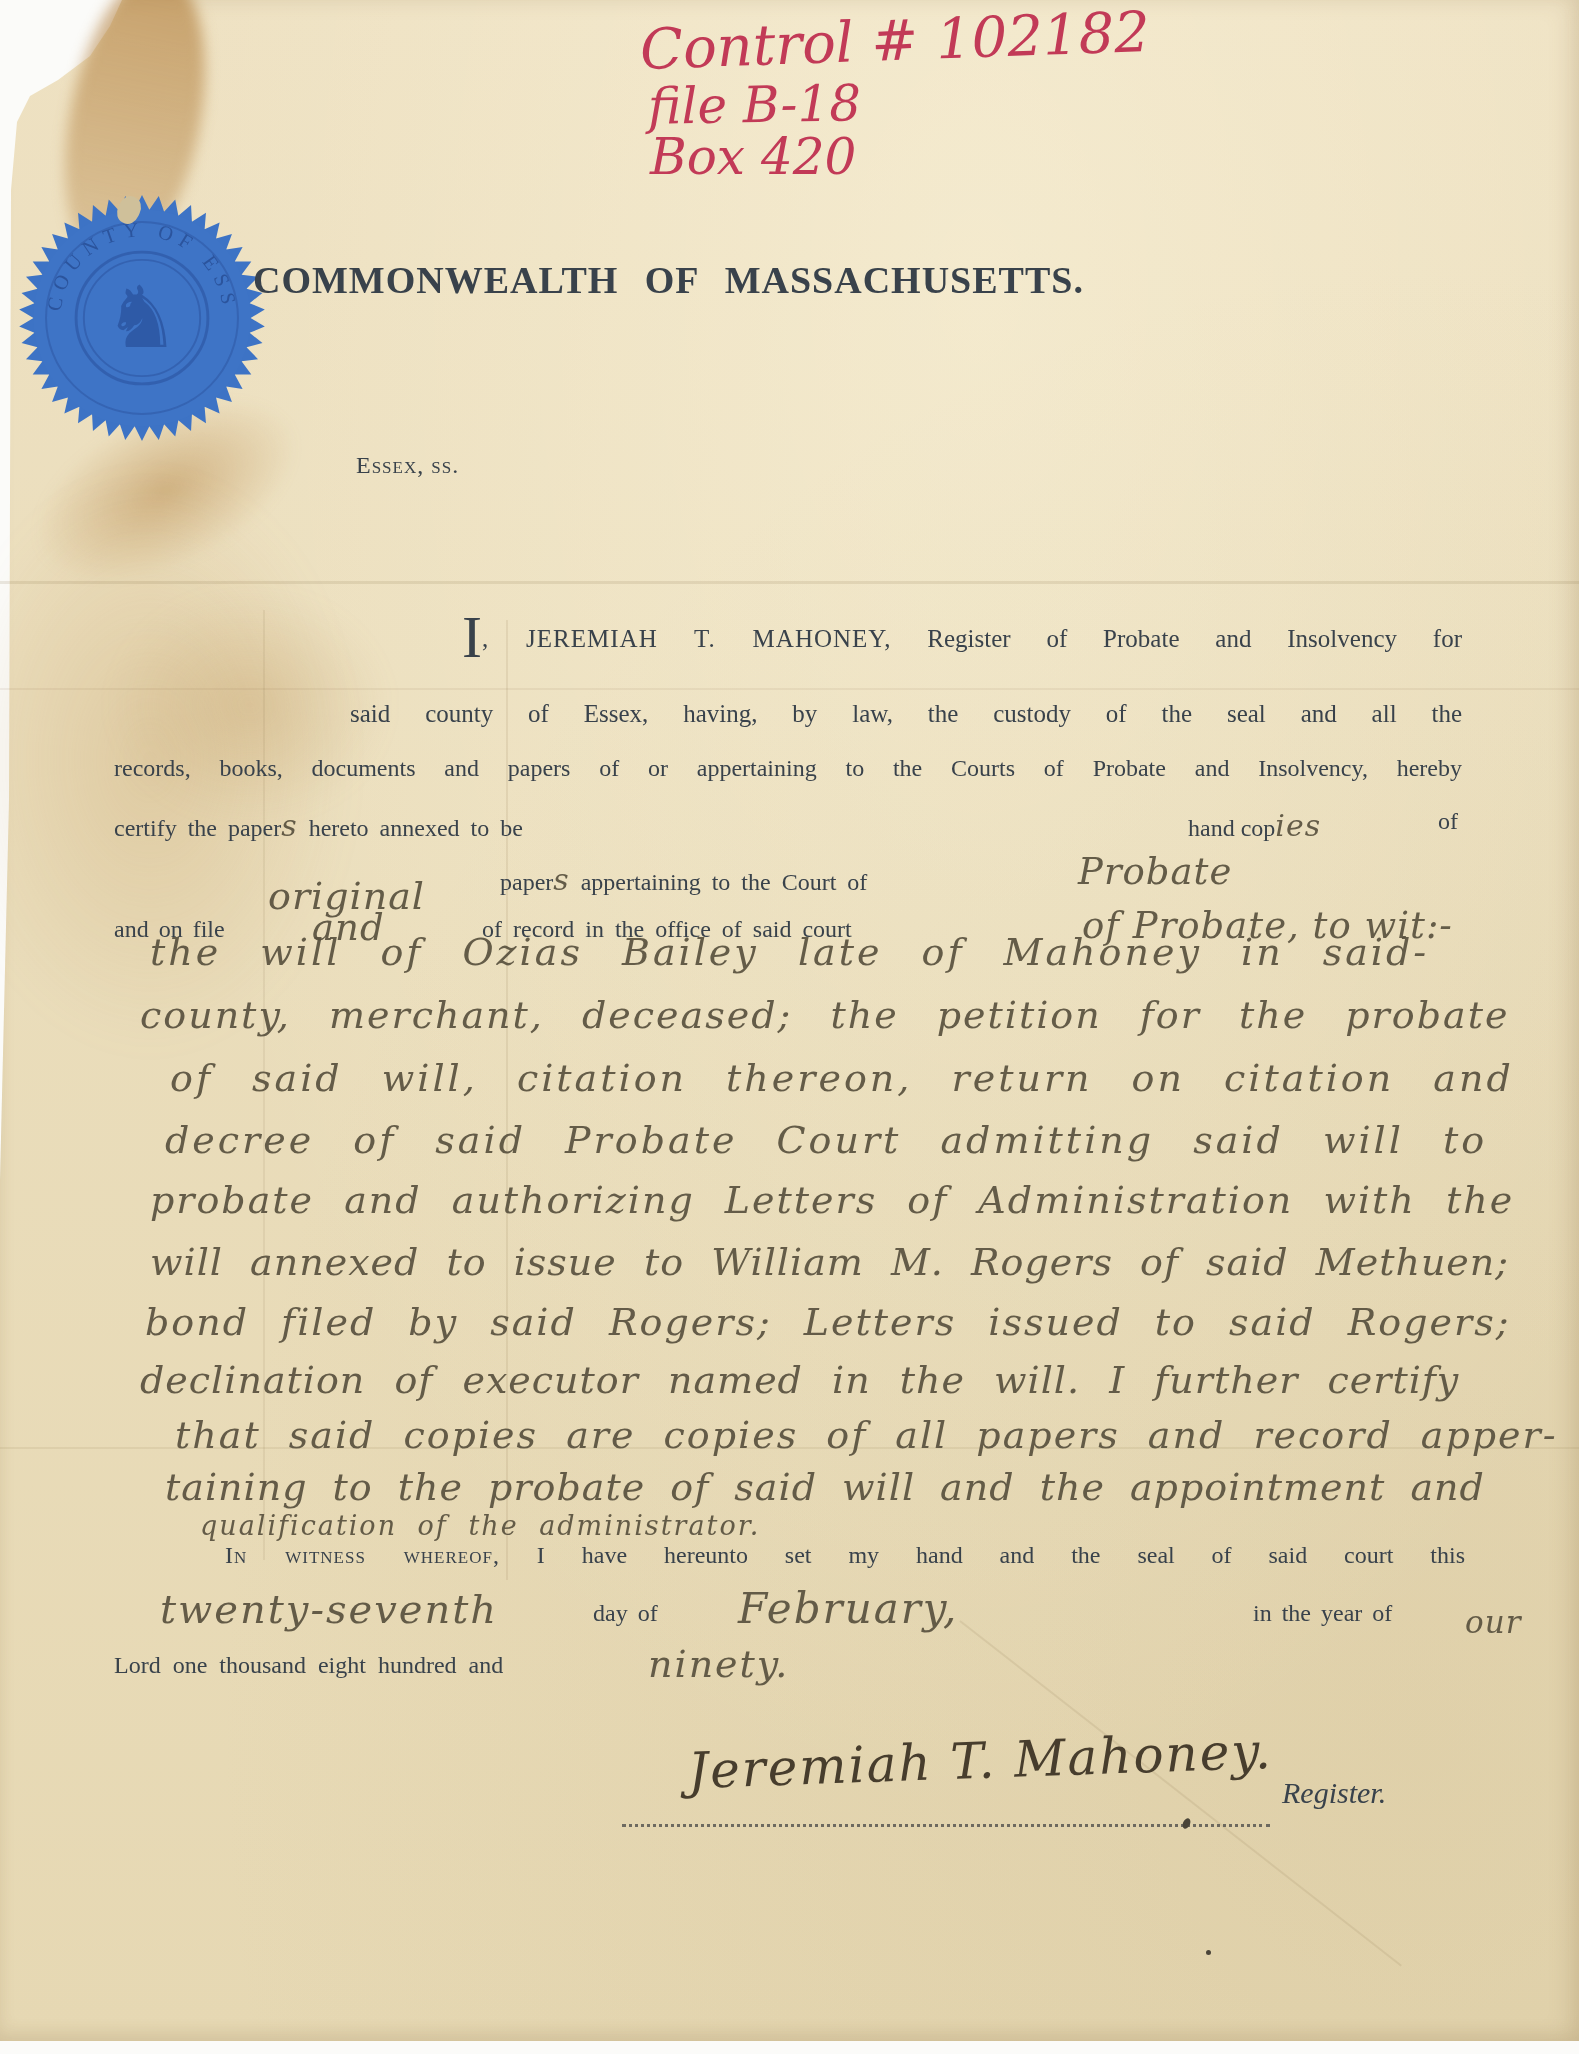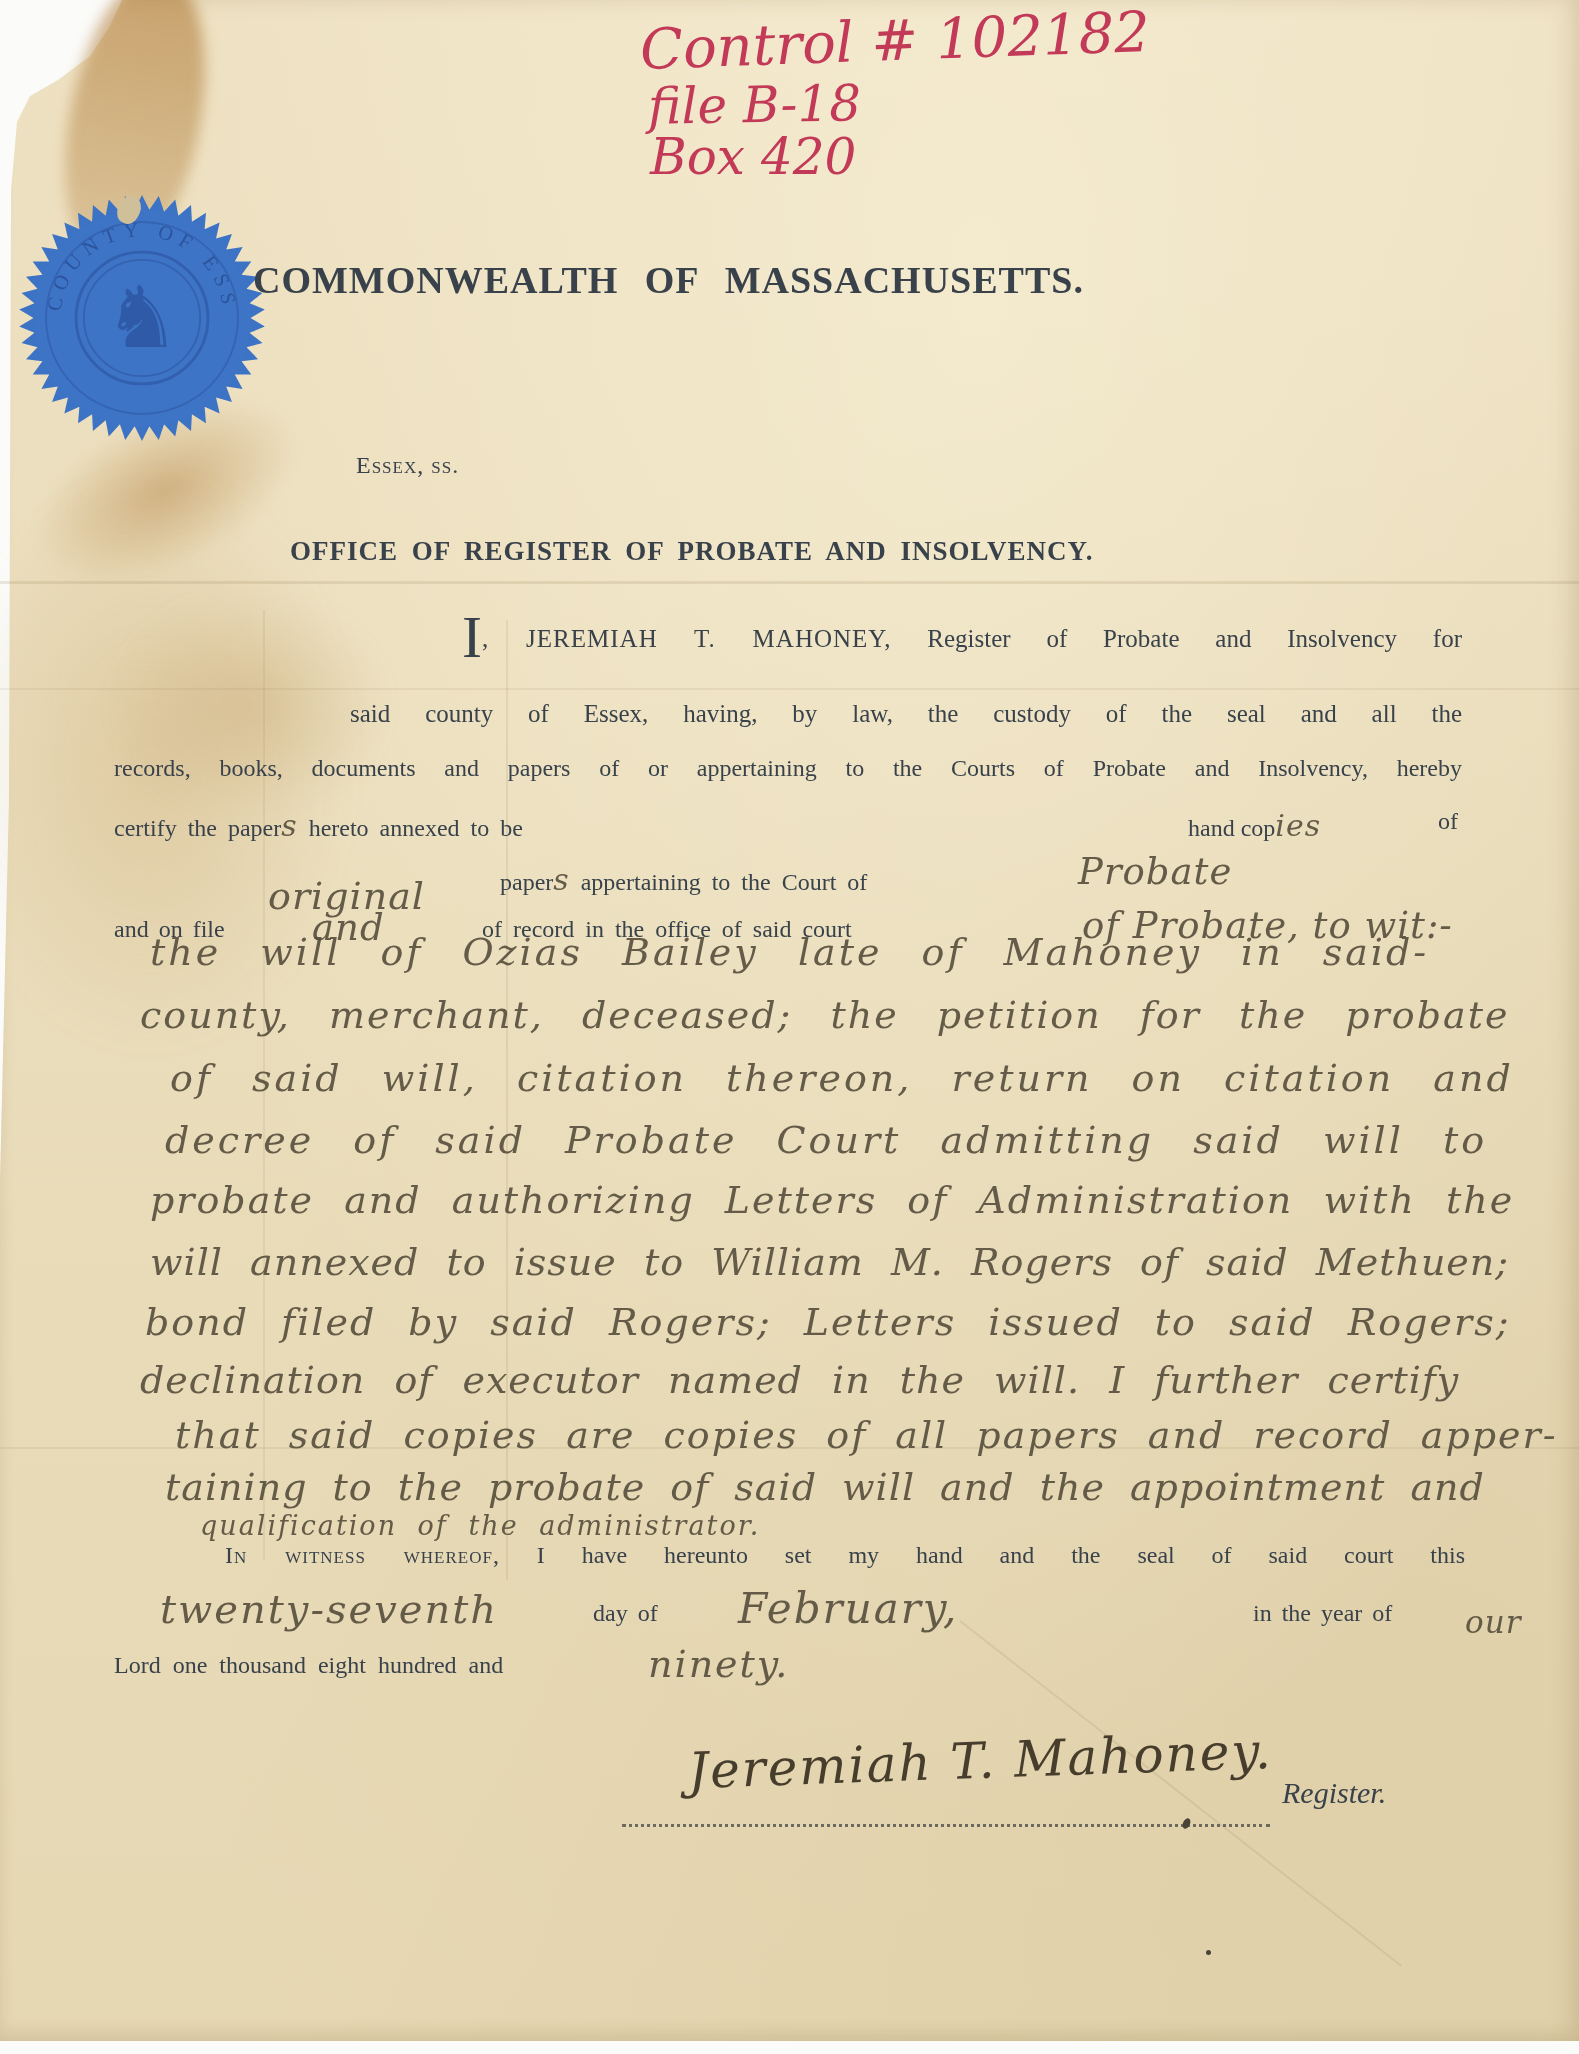--- a/index.html
+++ b/index.html
@@ -99,21 +99,20 @@
     <path id="seal-arc" d="M 46 130 A 84 84 0 0 1 214 130" fill="none"></path>
     <text font-family="Liberation Serif, serif" font-size="21" letter-spacing="7" fill="#284f97" opacity="0.85">
       <textPath href="#seal-arc" startOffset="6">COUNTY OF ESSEX</textPath>
     </text>
     <text x="130" y="160" text-anchor="middle" font-size="88" fill="#2b54a0" opacity="0.8" font-family="DejaVu Sans, sans-serif">♞</text>
   </svg>
   <div class="stain" id="seal-notch"></div>
 
   <div class="abs printed" id="title">COMMONWEALTH OF MASSACHUSETTS.</div>
   <div class="abs printed" id="essex">Essex, ss.</div>
-  <div class="abs printed" id="office">OFFICE OF REGISTER OF PROBATE AND INSOLVENCY.</div>
 
   <div class="abs printed pj" id="line1"><span class="dropcap">I</span><span class="caps">, Jeremiah T. Mahoney,</span><span> Register of Probate and Insolvency for</span></div>
   <div class="abs printed pj" id="line2">said county of Essex, having, by law, the custody of the seal and all the</div>
   <div class="abs printed pj" id="line3">records, books, documents and papers of or appertaining to the Courts of Probate and Insolvency, hereby</div>
 
   <div class="abs printed seg" style="left:114px;top:808px;word-spacing:5px;"><span>certify the paper</span><span class="hw hwinline">s</span><span> hereto annexed to be</span></div>
   <div class="abs printed seg" style="left:1188px;top:808px;"><span>hand cop</span><span class="hw hwinline">ies</span></div>
   <div class="abs printed seg" style="left:1438px;top:808px;">of</div>
 
   <div class="abs hw" style="left:268px;top:844px;font-size:38px;margin-top:30px;">original</div>

